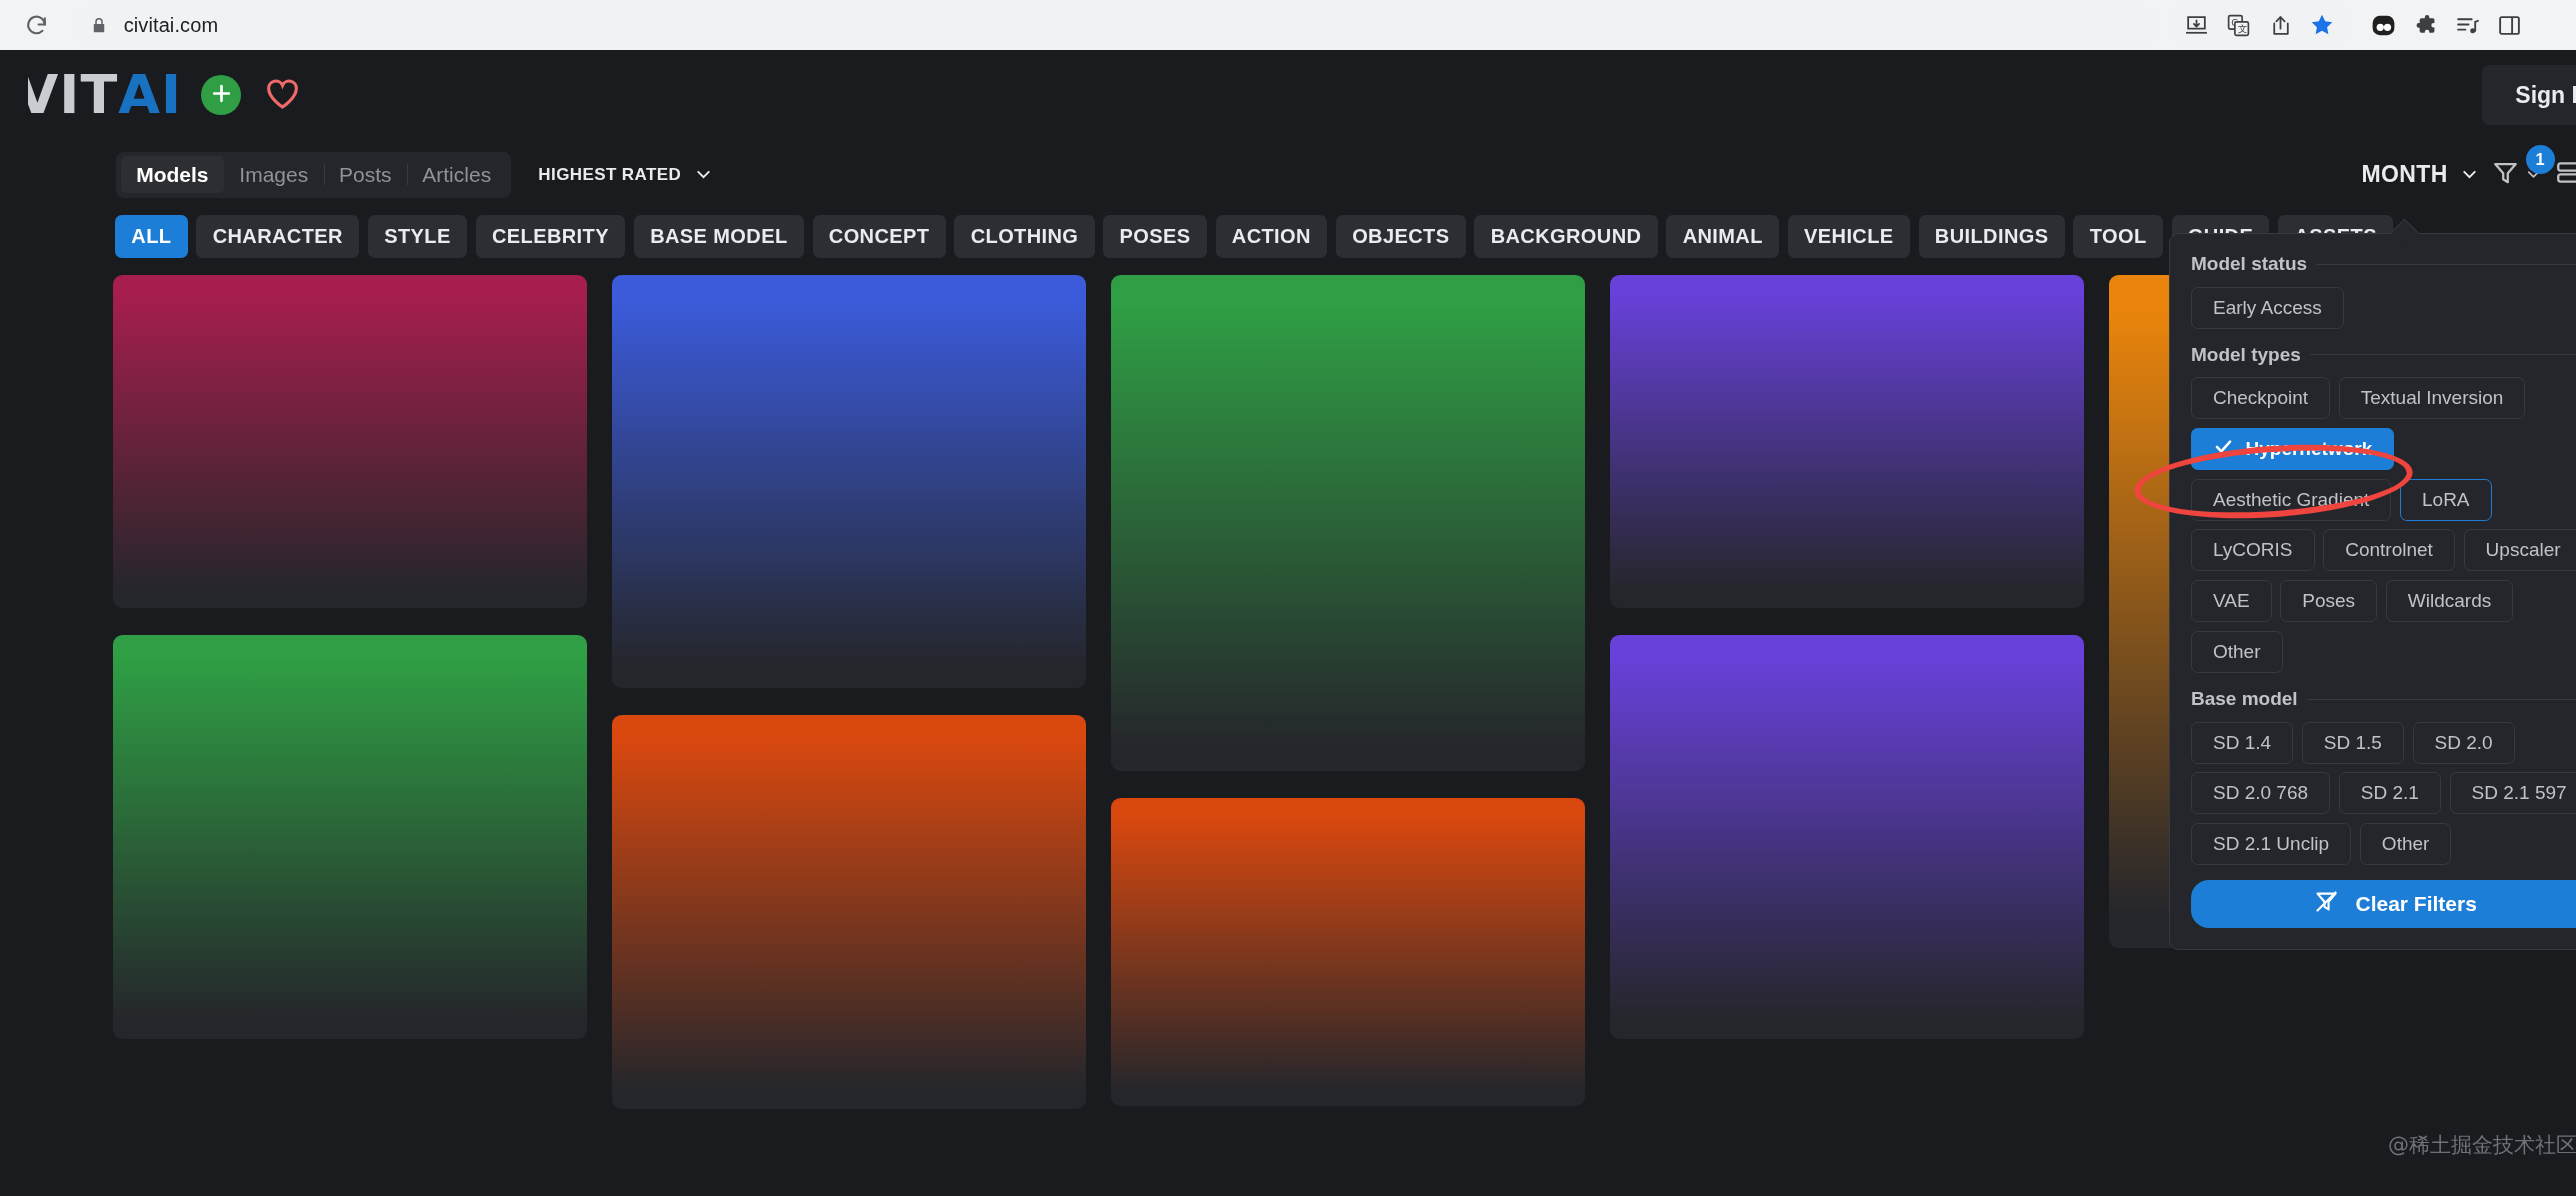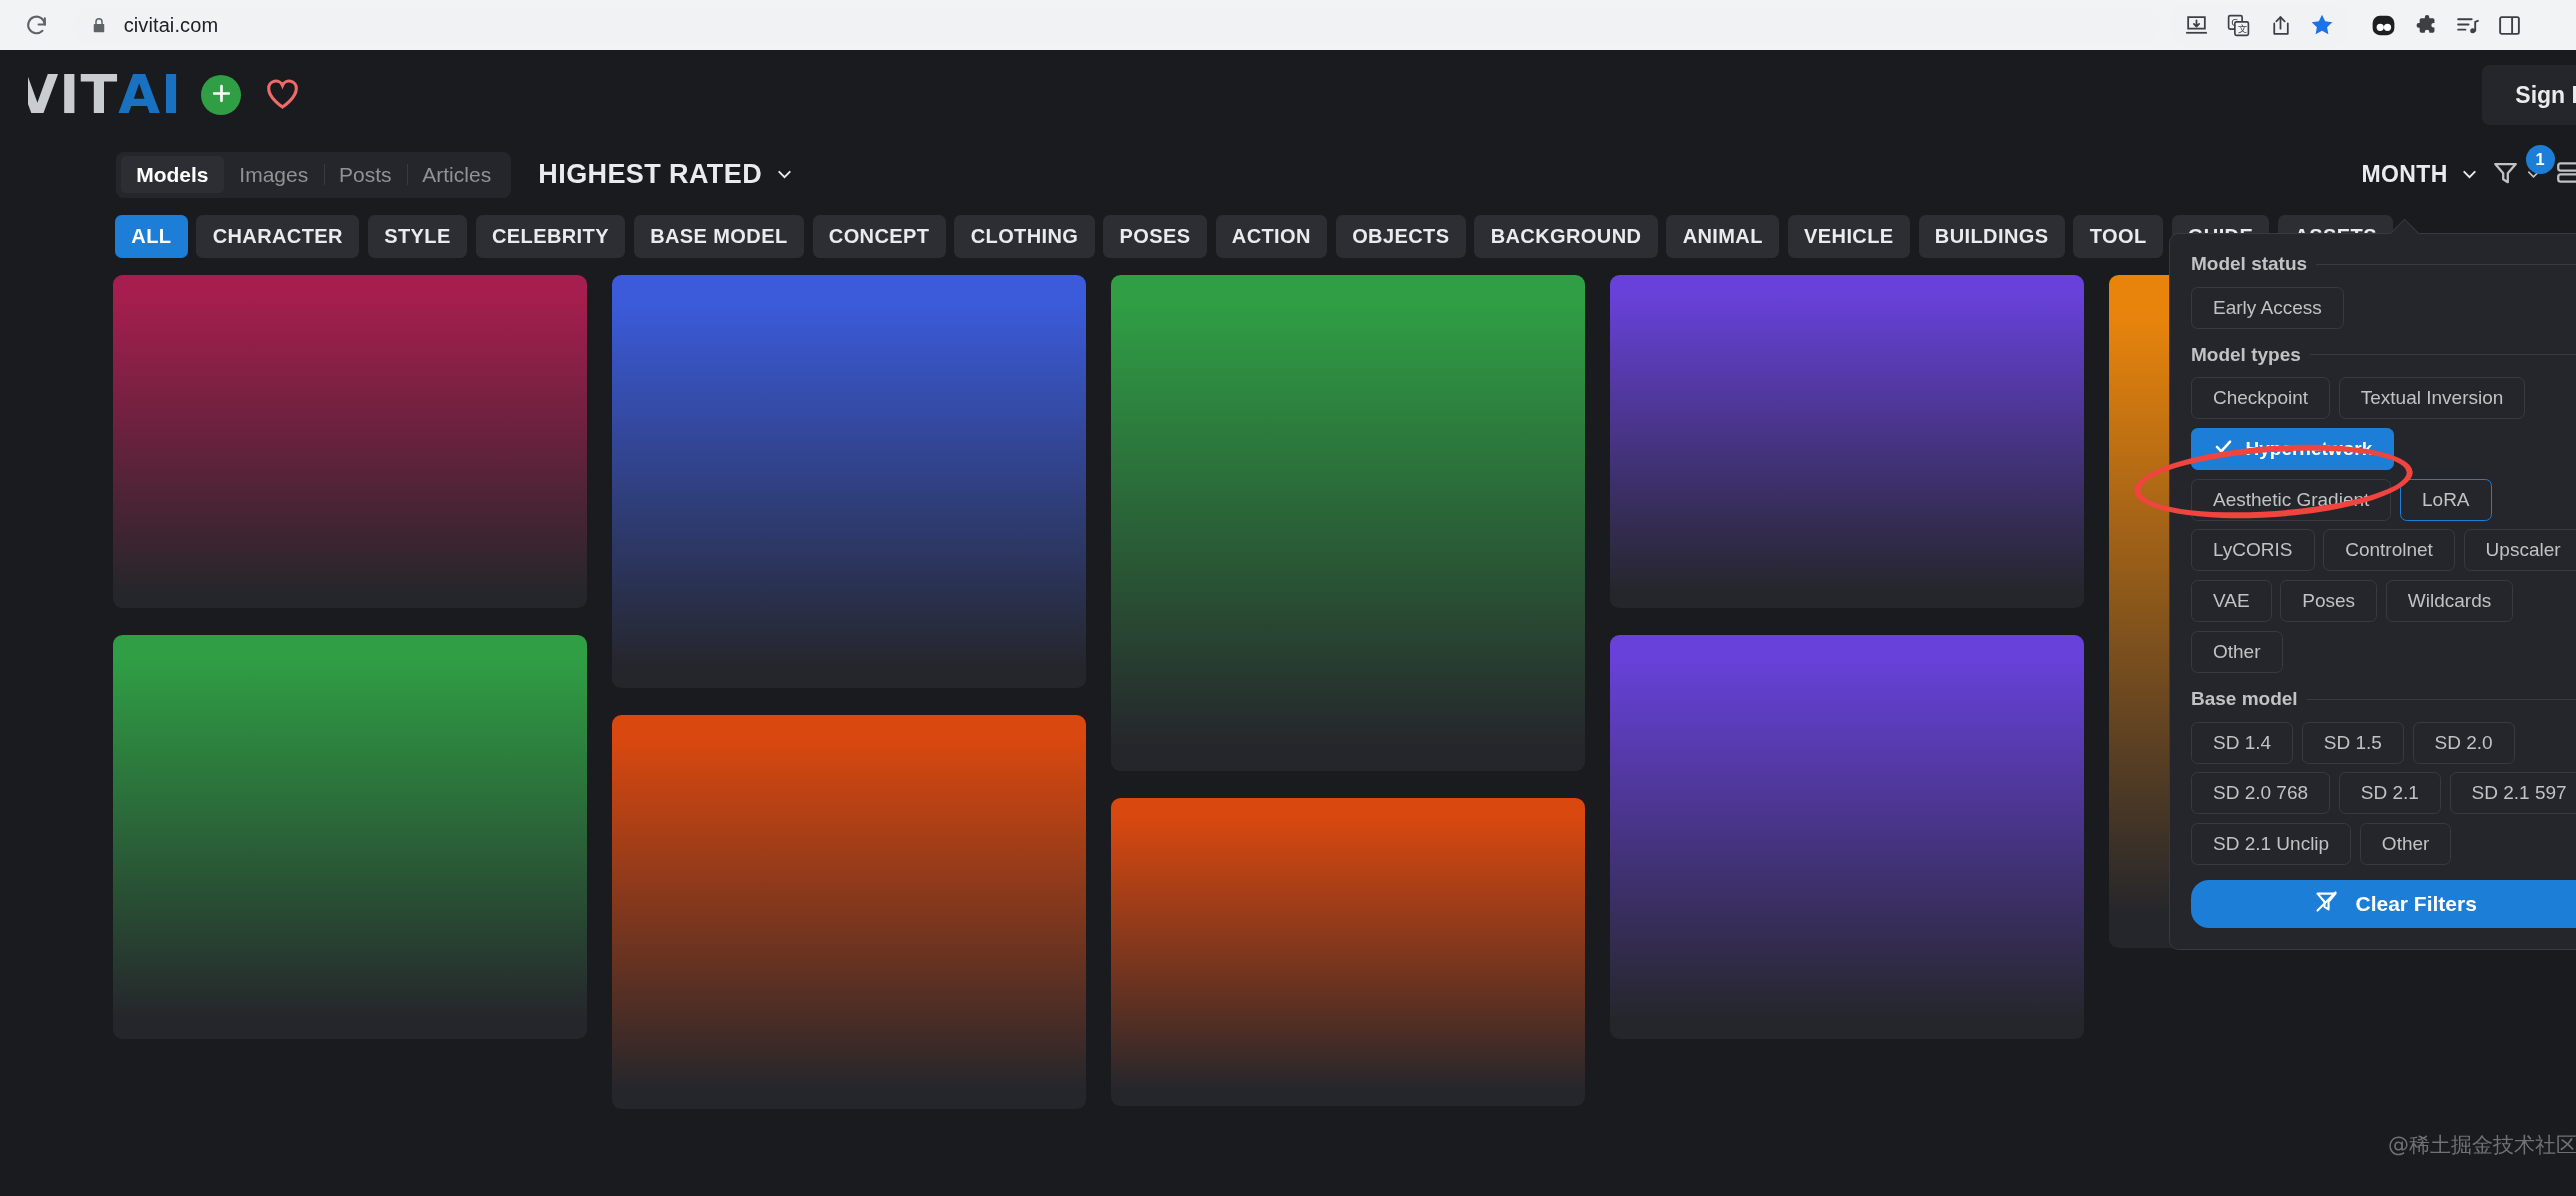--- a/index.html
+++ b/index.html
@@ -164,21 +164,21 @@
     height: 21px; width: 1px;
     background: #373a40;
   }
   .tab.active + .tab::before { display: none; }
   .tab.active::before { display: none; }
 
   .sortsel {
     display: flex; align-items: center;
     margin-left: 27px;
     color: #e9ecef;
-    font-size: 27px;
+    font-size: 17px;
     font-weight: 700;
     letter-spacing: 0.4px;
   }
   .sortsel .chev { margin-left: 11.5px; display:flex; }
 
   .rightctl {
     position: absolute;
     right: 21px;
     display: flex; align-items: center;
     gap: 11px;

